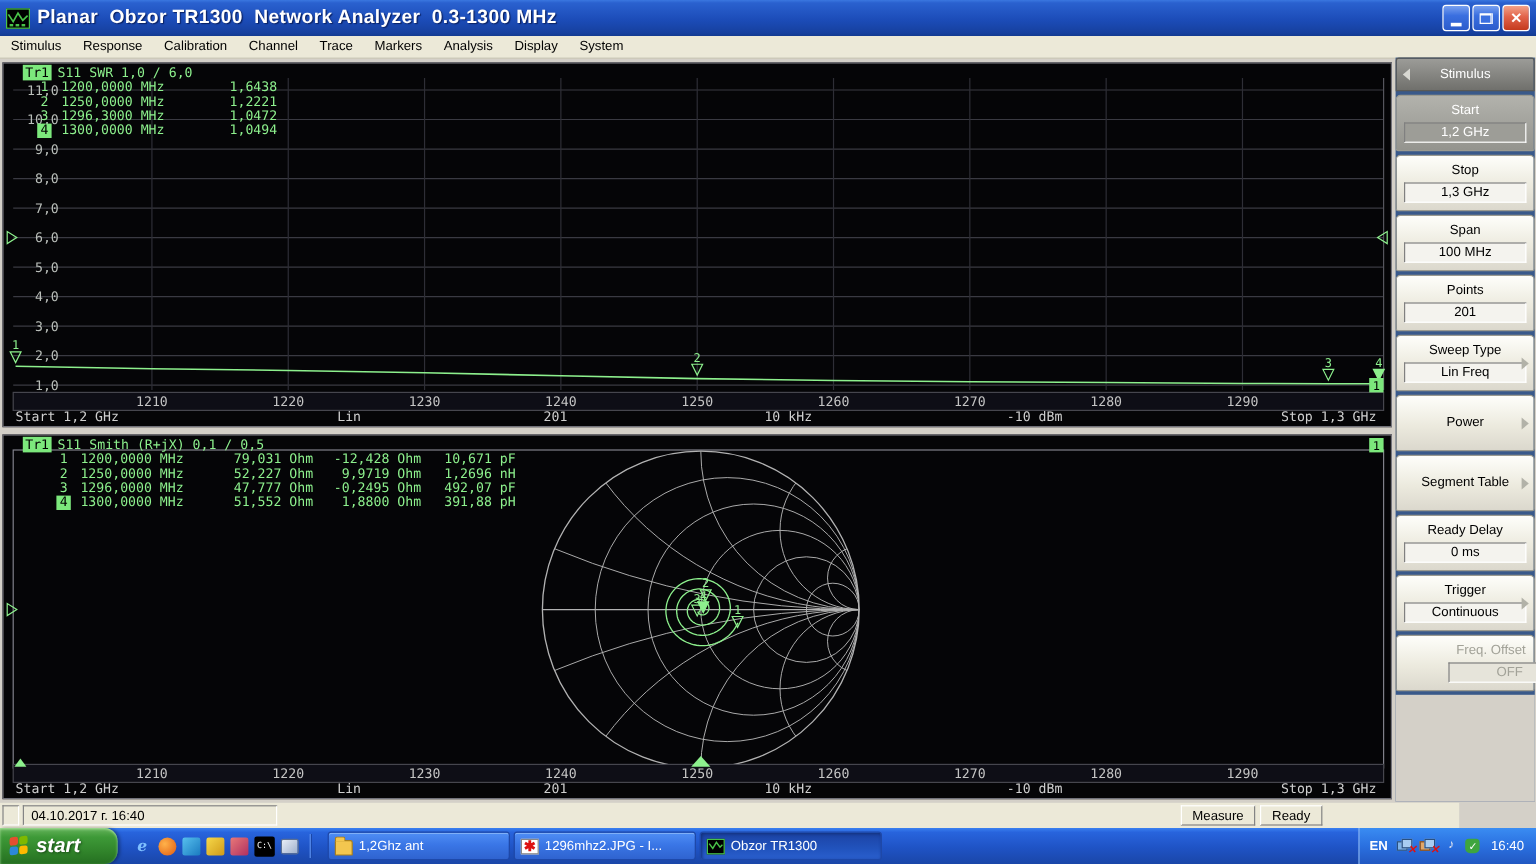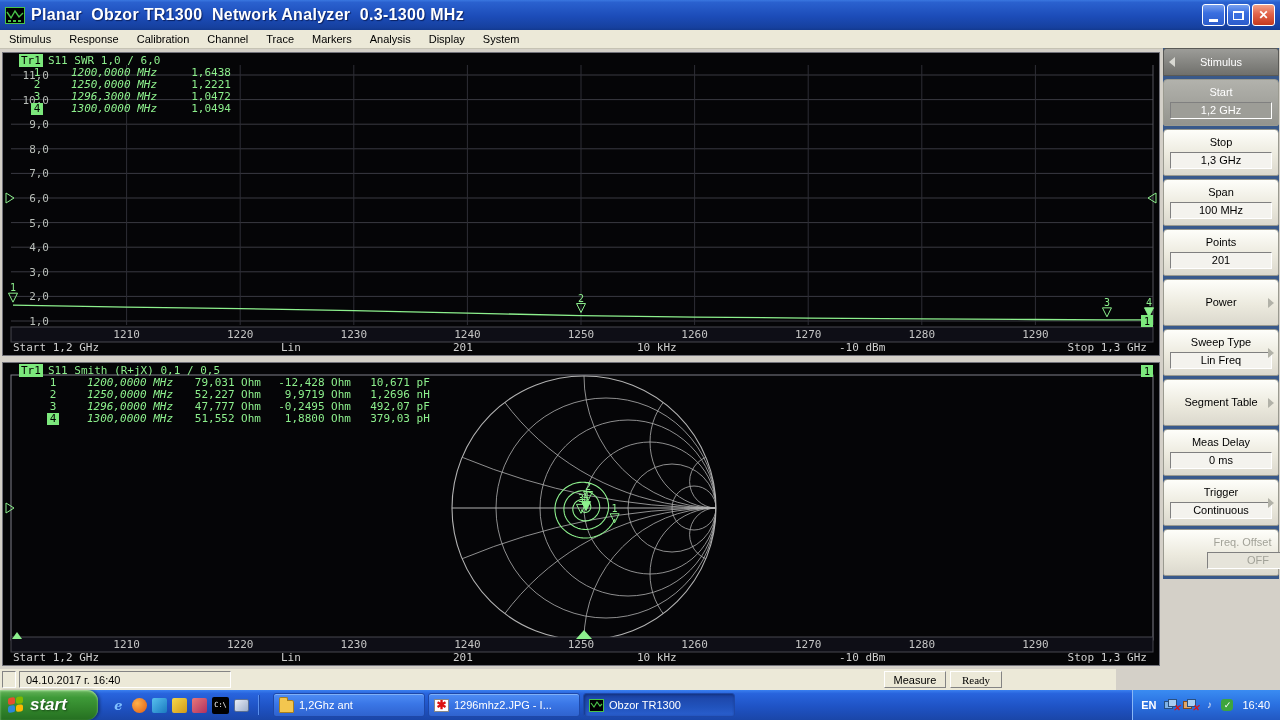--- a/index.html
+++ b/index.html
@@ -33,21 +33,21 @@
   #panel-swr{top:52px;}
   #panel-smith{top:362px;}
   .panel svg{position:absolute;left:0;top:0;}
   .panel-hdr{position:absolute;left:16px;top:1px;font:11px "DejaVu Sans Mono",monospace;color:#8df08d;}
   .tr-tag{background:#7ce87c;color:#000;padding:0 2px;margin-right:5px;}
   .mkr-table{position:absolute;left:28px;top:14px;font:11px "DejaVu Sans Mono",monospace;color:#8df08d;}
   #panel-smith .mkr-table{left:44px;}
   .mkr-row{display:flex;height:12px;line-height:12px;}
   .mkr-n{width:12px;text-align:center;}
   .mkr-n.active{background:#7ce87c;color:#000;}
-  .mkr-f{width:106px;text-align:right;margin-left:8px;font-style:italic;}
+  .mkr-f{width:106px;margin-left:8px;}
   .mkr-v{width:60px;text-align:right;margin-left:14px;}
   .mkr-r{width:78px;text-align:right;margin-left:10px;}
   .mkr-x{width:86px;text-align:right;margin-left:4px;}
   .mkr-c{width:74px;text-align:center;margin-left:12px;}
   .panel-footer{position:absolute;left:0;bottom:1px;width:100%;height:13px;
     font:11px "DejaVu Sans Mono",monospace;color:#cfcfcf;}
   .panel-footer span{position:absolute;top:0;}
   .ft-start{left:10px;} .ft-sweep{left:278px;} .ft-points{left:450px;}
   .ft-rbw{left:634px;} .ft-power{left:836px;} .ft-stop{right:12px;}
 
@@ -68,30 +68,30 @@
     border:1px solid;border-color:#808080 #fff #fff #808080;font-size:11px;}
   .sb-btn.active{background:linear-gradient(180deg,#b2b2ac 0%,#94948e 100%);color:#fff;}
   .sb-btn.active .sb-value{background:#9d9d97;color:#fff;}
   .sb-btn.disabled{color:#a2a298;padding-left:43px;}
   .sb-btn.disabled .sb-value{color:#a2a298;background:#e6e4da;}
   .sb-arrow{position:absolute;right:4px;top:50%;margin-top:-5px;width:0;height:0;
     border-top:5px solid transparent;border-bottom:5px solid transparent;border-left:6px solid #b2b2a8;}
   .sb-filler{flex:1;background:#d4d0c8;}
 
   
-  .statusbar{position:absolute;left:0;top:669px;width:1116px;height:21px;background:#ece9d8;
+  .statusbar{position:absolute;left:0;top:669px;width:1216px;height:21px;background:#ece9d8;
     display:flex;align-items:center;padding:1px 2px;font-size:11px;color:#000;}
   .sb-cell{height:17px;border:1px solid;display:flex;align-items:center;padding:0 6px;}
   .cell-sunken{border-color:#848484 #fff #fff #848484;}
   .cell-raised{border-color:#fff #848484 #848484 #fff;}
   .cell-grip{width:14px;margin-right:3px;}
   .cell-date{width:212px;margin-right:4px;}
   .sb-spacer{flex:1;}
   .cell-measure{width:62px;justify-content:center;margin-right:4px;}
-  .cell-ready{width:52px;justify-content:center;margin-right:112px;font-family:Liberation Serif, serif;}
+  .cell-ready{width:52px;justify-content:center;margin-right:112px;}
 
   
   .taskbar{position:absolute;left:0;top:690px;width:1280px;height:30px;
     background:linear-gradient(180deg,#3a80f0 0%,#2864dd 12%,#1f53c5 55%,#1a46a8 100%);
     display:flex;align-items:center;}
   .start-btn{width:98px;height:30px;border-radius:0 11px 11px 0;flex:0 0 auto;
     background:linear-gradient(180deg,#66b35b 0%,#3e9a38 25%,#2f8129 70%,#256f21 100%);
     box-shadow:inset 0 1px 2px #a8e09c, 2px 0 3px rgba(0,0,0,.35);
     display:flex;align-items:center;padding-left:8px;color:#fff;font-weight:bold;font-style:italic;
     font-size:17px;text-shadow:1px 1px 2px #1a4a18;}
@@ -332,21 +332,21 @@
         <span class="mkr-f">1296,0000 MHz</span>
         <span class="mkr-r">47,777 Ohm</span>
         <span class="mkr-x">-0,2495 Ohm</span>
         <span class="mkr-c">492,07 pF</span>
       </div>
     <div class="mkr-row">
         <span class="mkr-n active">4</span>
         <span class="mkr-f">1300,0000 MHz</span>
         <span class="mkr-r">51,552 Ohm</span>
         <span class="mkr-x">1,8800 Ohm</span>
-        <span class="mkr-c">379,03 pH</span>
+        <span class="mkr-c">391,88 pH</span>
       </div>
   </div>
   <div class="panel-footer">
     <span class="ft-start">Start 1,2 GHz</span>
     <span class="ft-sweep">Lin</span>
     <span class="ft-points">201</span>
     <span class="ft-rbw">10 kHz</span>
     <span class="ft-power">-10 dBm</span>
     <span class="ft-stop">Stop 1,3 GHz</span>
   </div>
@@ -366,35 +366,35 @@
       <div class="sb-value">1,3 GHz</div>
     </div>
   <div class="sb-btn">
       <div class="sb-label">Span</div>
       <div class="sb-value">100 MHz</div>
     </div>
   <div class="sb-btn">
       <div class="sb-label">Points</div>
       <div class="sb-value">201</div>
     </div>
+  <div class="sb-btn">
+      <div class="sb-label">Sweep Type</div>
+      <div class="sb-value">Lin Freq</div>
+      <span class="sb-arrow"></span>
+    </div>
   <div class="sb-btn no-value">
       <div class="sb-label">Power</div>
       <span class="sb-arrow"></span>
     </div>
-  <div class="sb-btn">
-      <div class="sb-label">Sweep Type</div>
-      <div class="sb-value">Lin Freq</div>
-      <span class="sb-arrow"></span>
-    </div>
   <div class="sb-btn no-value">
       <div class="sb-label">Segment Table</div>
       <span class="sb-arrow"></span>
     </div>
   <div class="sb-btn">
-      <div class="sb-label">Meas Delay</div>
+      <div class="sb-label">Ready Delay</div>
       <div class="sb-value">0 ms</div>
     </div>
   <div class="sb-btn">
       <div class="sb-label">Trigger</div>
       <div class="sb-value">Continuous</div>
       <span class="sb-arrow"></span>
     </div>
   <div class="sb-btn disabled">
       <div class="sb-label">Freq. Offset</div>
       <div class="sb-value">OFF</div>

